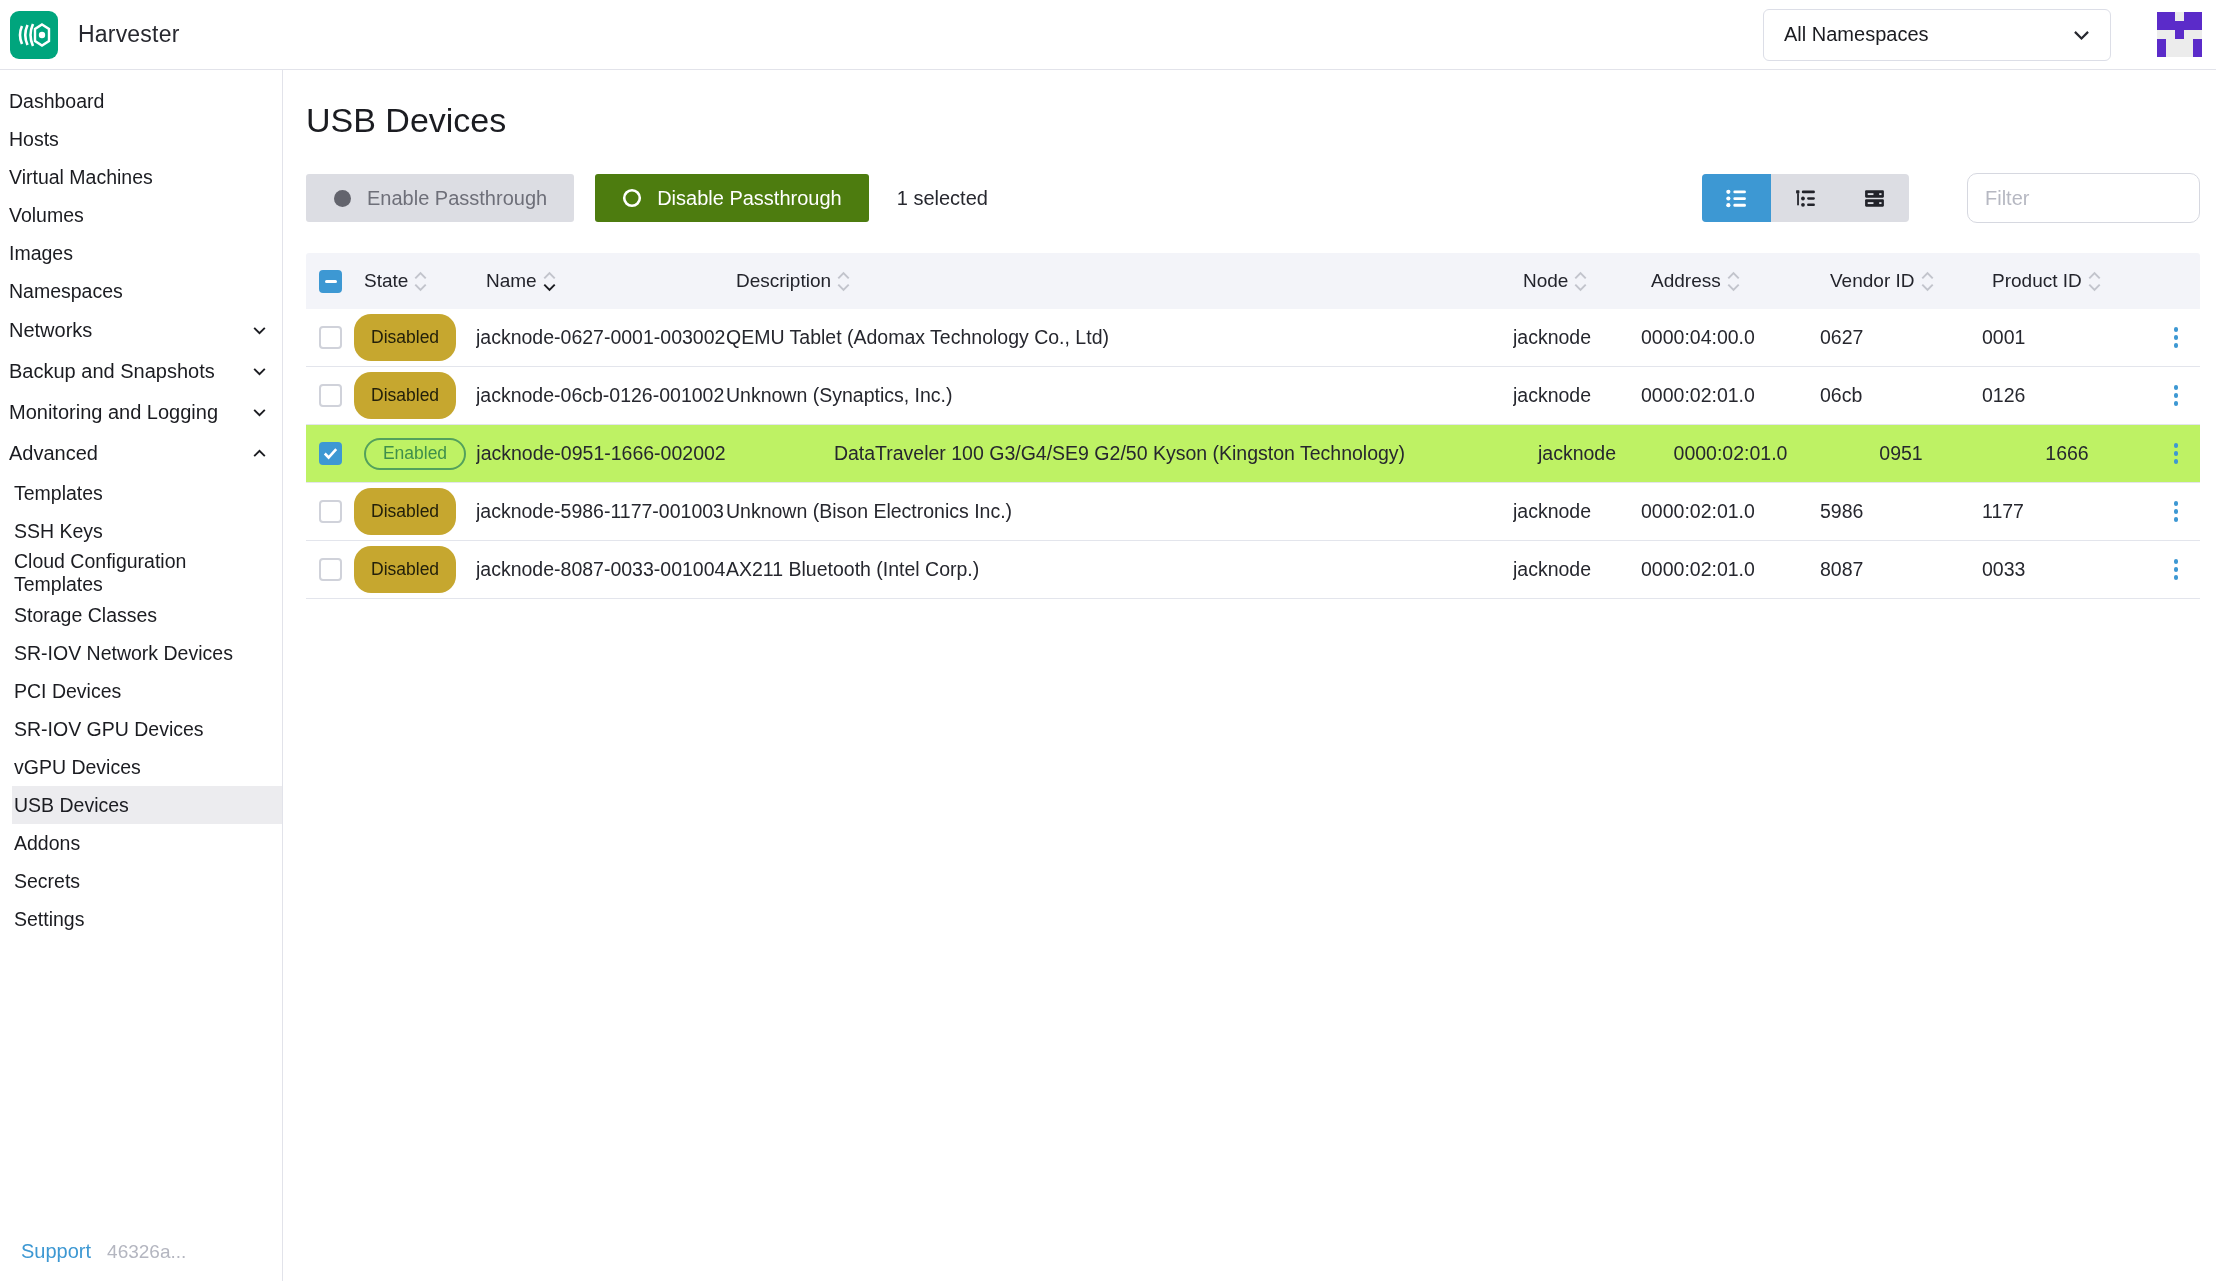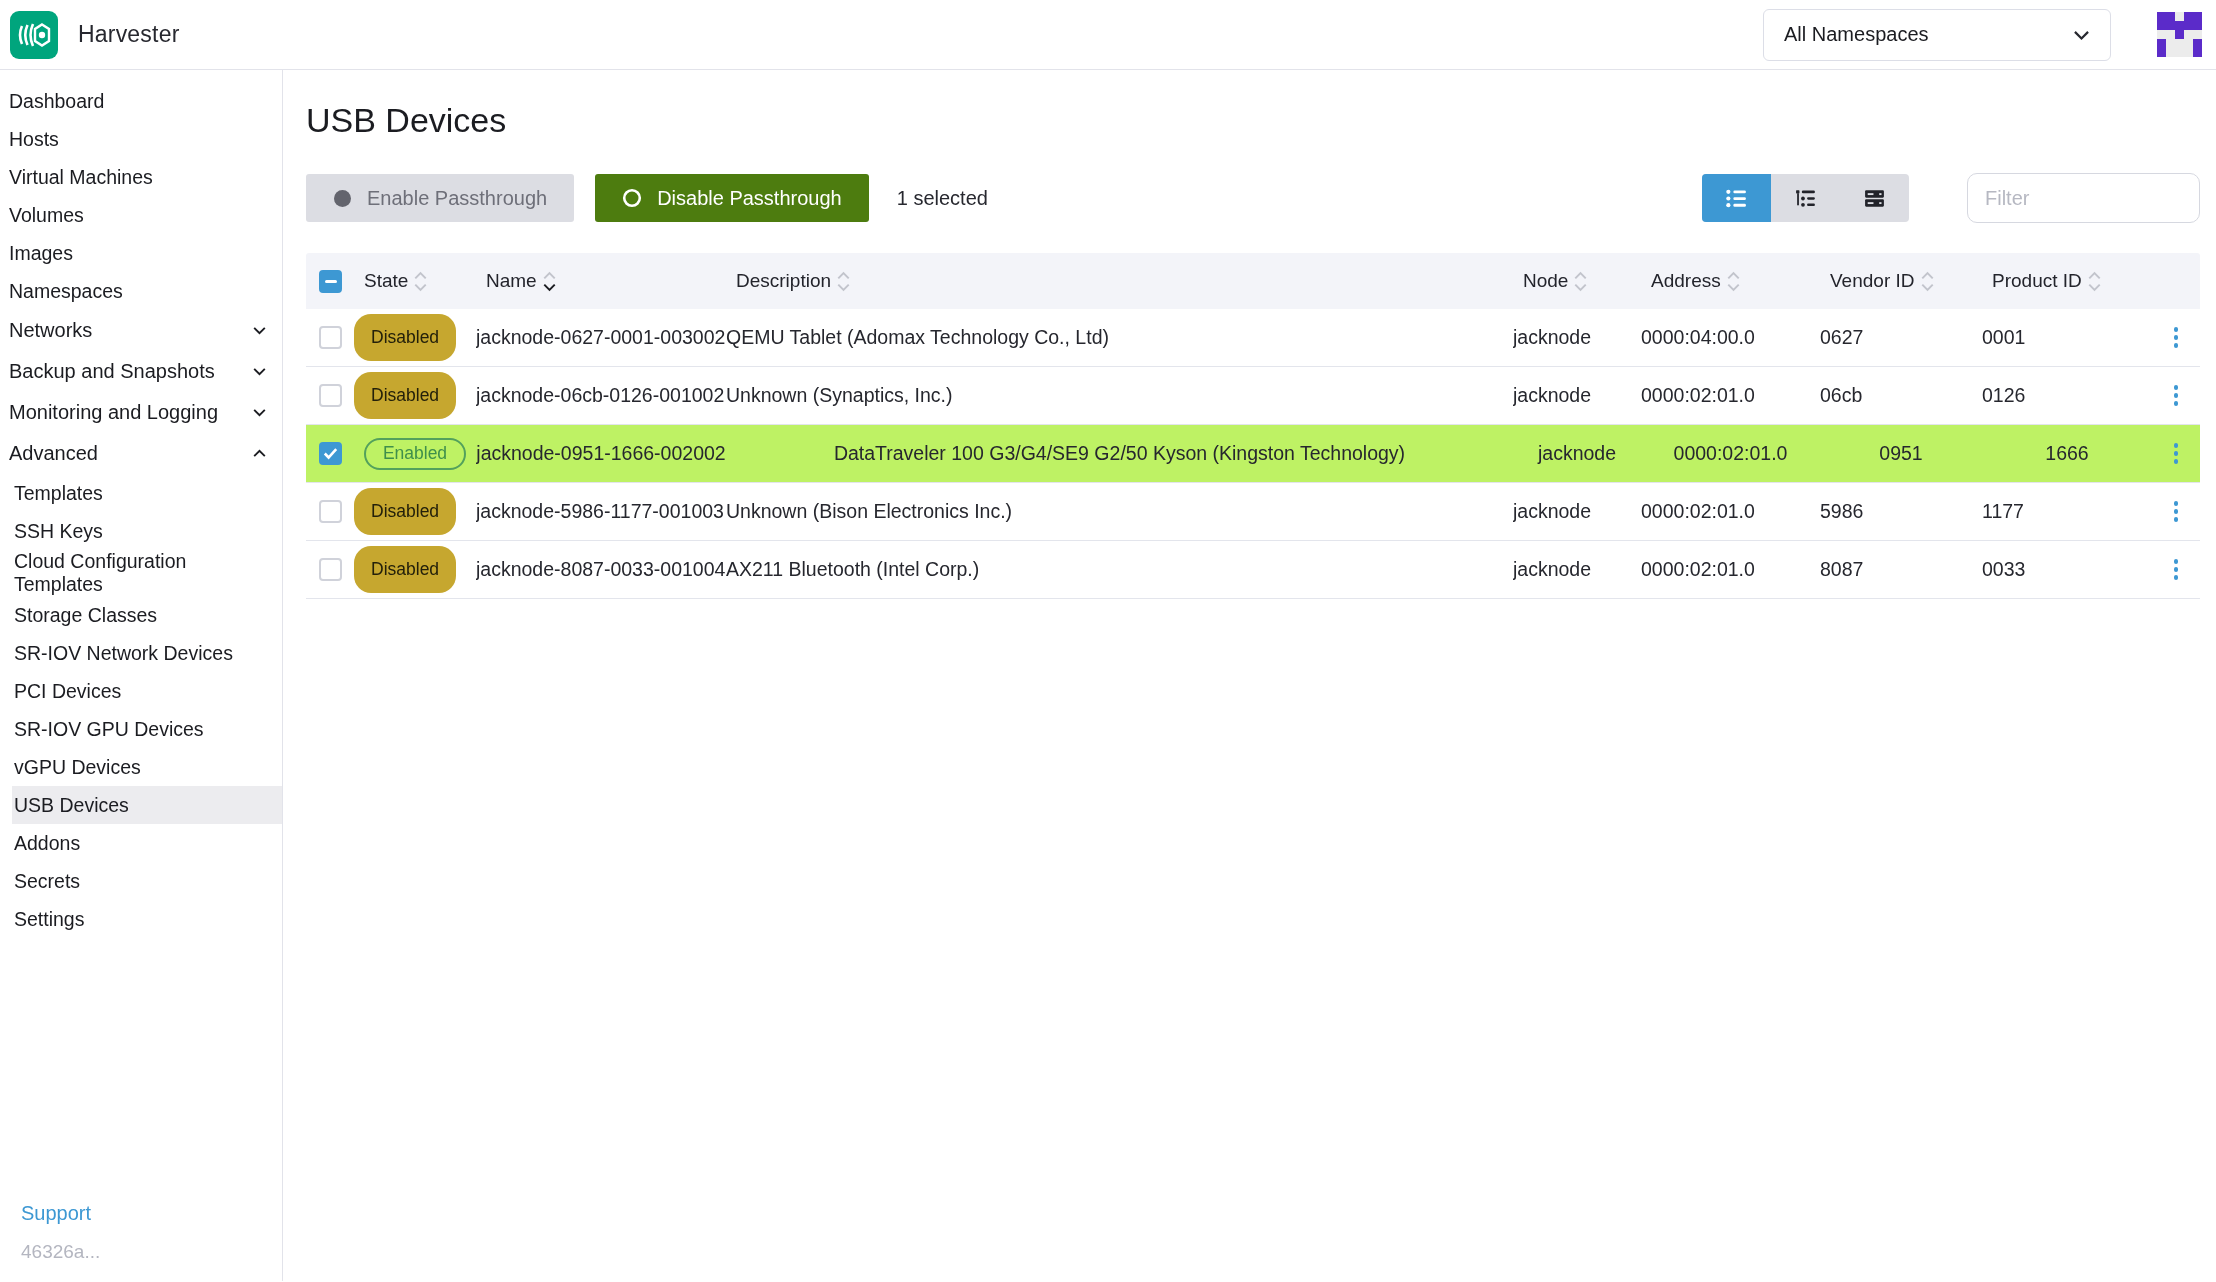--- a/index.html
+++ b/index.html
@@ -37,21 +37,20 @@
     min-height: 38px; display: flex; align-items: center;
     padding: 0 14px 0 9px; font-size: 19.5px; color: #1b1c21; cursor: pointer;
   }
   .side-item.group { min-height: 41px; font-size: 20px; }
   .side-item.sub { padding-left: 2px; margin-left: 12px; }
   .side-item.active { background: #ececef; }
   .side-item .chev { margin-left: auto; display: flex; }
   .side-footer {
     margin-top: auto; display: flex; align-items: baseline; gap: 16px;
     padding: 0 0 18px 21px;
-    flex-direction: column;
   }
   .support-link { color: #3d98d3; font-size: 20px; cursor: pointer; }
   .version-text { color: #b4b6c0; font-size: 19px; }
   
   .main { flex: 1; padding: 0 16px 0 23px; display: flex; flex-direction: column; }
   h1.page-title { font-size: 34px; font-weight: 500; color: #1b1c21; margin-top: 31px; }
   .actions-row { margin-top: 33px; display: flex; align-items: center; }
   .btn {
     height: 48px; border: none; border-radius: 3px; font-size: 20px;
     font-family: inherit; display: inline-flex; align-items: center; gap: 15px;

